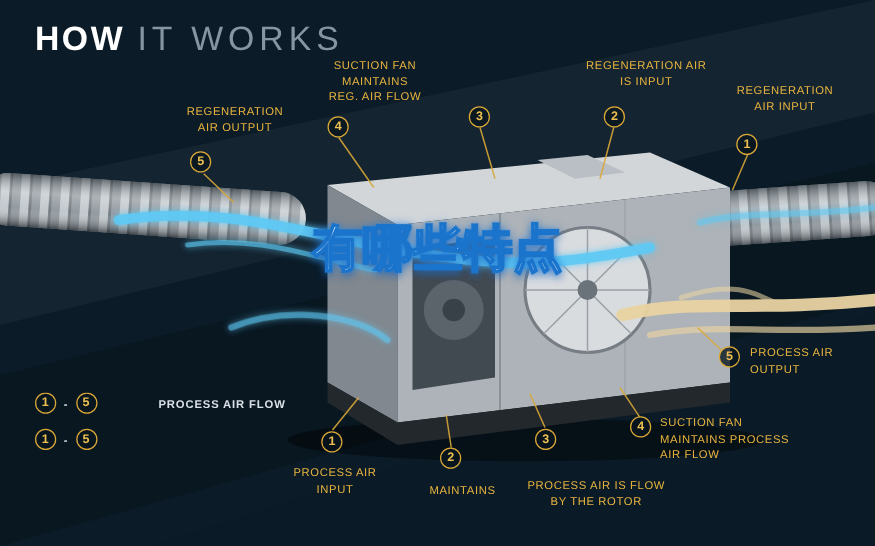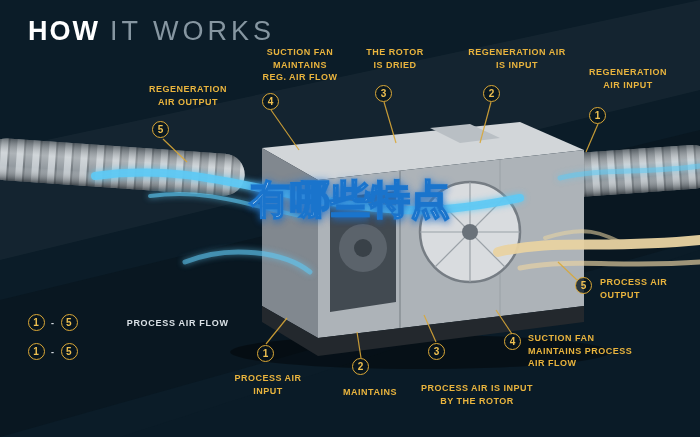--- a/index.html
+++ b/index.html
@@ -11,21 +11,21 @@
   .stage { position:relative; width:700px; height:394px; }
   .scene { position:absolute; left:0; top:0; z-index:1; }
 
   
   .title { position:absolute; left:28px; top:16px; z-index:6; font-size:27px; letter-spacing:2px; }
   .title .t1 { color:#ffffff; font-weight:700; margin-right:10px; }
   .title .t2 { color:#8696a1; font-weight:400; letter-spacing:4px; }
 
   
   .cl {
-    position:absolute; z-index:4; color:#e9b43e; font-size:9px; font-weight:700;
+    position:absolute; z-index:4; color:#e9b43e; font-size:9px; font-weight:400;
     letter-spacing:.5px; line-height:1.4; white-space:pre-line; text-align:center;
   }
   .cl.left { text-align:left; }
   .l-t5 { left:138px; top:83px;  width:100px; }
   .l-t4 { left:252px; top:46px;  width:96px; }
   .l-t3 { left:355px; top:46px;  width:80px; }
   .l-t2 { left:462px; top:46px;  width:110px; }
   .l-t1 { left:580px; top:66px;  width:96px; }
   .l-b1 { left:223px; top:372px; width:90px; }
   .l-b2 { left:330px; top:386px; width:80px; }
@@ -171,37 +171,35 @@
 
   <div class="title">
     <span class="t1">HOW</span><span class="t2">IT WORKS</span>
   </div>
 
   <div class="cl l-t5">REGENERATION
 AIR OUTPUT</div>
   <div class="cl l-t4">SUCTION FAN
 MAINTAINS
 REG. AIR FLOW</div>
-  <div class="cl l-t3">THE ROTOR
-IS DRIED</div>
   <div class="cl l-t2">REGENERATION AIR
 IS INPUT</div>
   <div class="cl l-t1">REGENERATION
 AIR INPUT</div>
 
   <div class="badge abs b-t5">5</div>
   <div class="badge abs b-t4">4</div>
   <div class="badge abs b-t3">3</div>
   <div class="badge abs b-t2">2</div>
   <div class="badge abs b-t1">1</div>
 
   <div class="cl l-b1">PROCESS AIR
 INPUT</div>
   <div class="cl l-b2">MAINTAINS</div>
-  <div class="cl l-b3">PROCESS AIR IS INPUT
+  <div class="cl l-b3">PROCESS AIR IS FLOW
 BY THE ROTOR</div>
   <div class="cl l-b4 left">SUCTION FAN
 MAINTAINS PROCESS
 AIR FLOW</div>
   <div class="cl l-b5 left">PROCESS AIR
 OUTPUT</div>
 
   <div class="badge abs b-b1">1</div>
   <div class="badge abs b-b2">2</div>
   <div class="badge abs b-b3">3</div>

